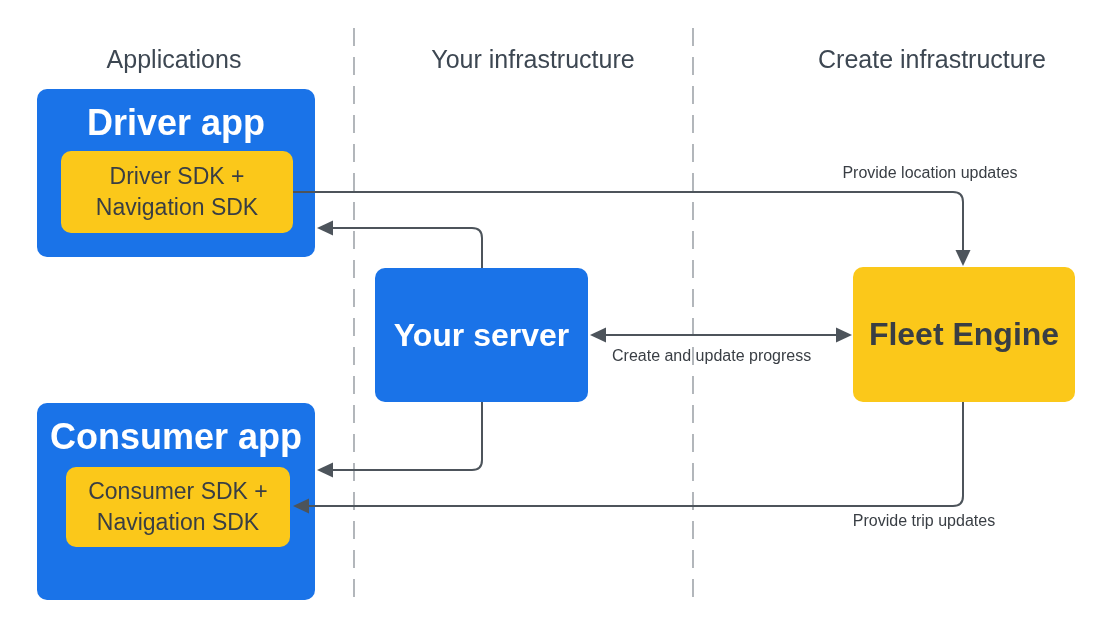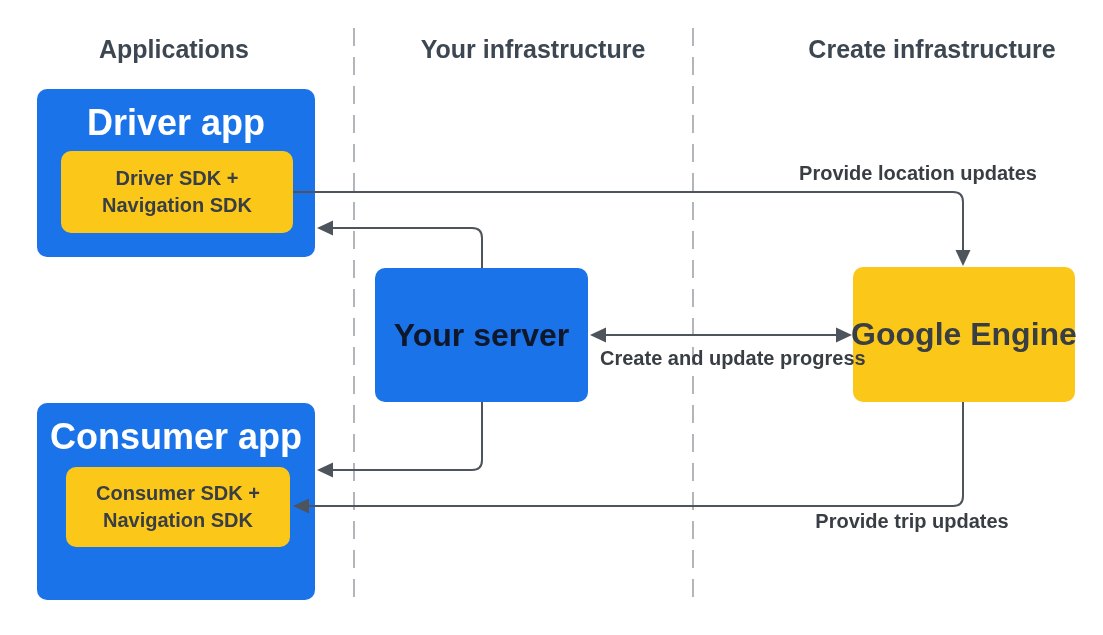--- a/index.html
+++ b/index.html
@@ -1,45 +1,45 @@
 <!DOCTYPE html>
 <html style="--blue: #1A73E8; --yellow: #FBC81A; --line: #4D545B; --dashed: #A0A5AB; --heading: #3D4752; --dark-text: #393E44;"><head>
 <meta charset="utf-8">
 <style>
   html,body{margin:0;padding:0;background:#fff;}
   .canvas{
     position:relative;width:1103px;height:635px;background:#ffffff;
     font-family:"Liberation Sans",sans-serif;overflow:hidden;
   }
   .col-header{
-    position:absolute;top:49px;transform:translate(-50%,-50%);
-    font-size:25px;font-weight:700;color:var(--heading,#3D4752);white-space:nowrap;
+    position:absolute;top:59px;transform:translate(-50%,-50%);
+    font-size:25px;font-weight:400;color:var(--heading,#3D4752);white-space:nowrap;
   }
   .node{position:absolute;border-radius:10px;box-sizing:border-box;}
   .node.blue{background:var(--blue,#1A73E8);}
   .node.yellow{background:var(--yellow,#FBC81A);}
   .node-title{
     position:absolute;top:12px;left:0;right:0;text-align:center;
     color:#ffffff;font-weight:bold;font-size:36px;line-height:1.2;
   }
   .sdk-box{
     position:absolute;border-radius:10px;background:var(--yellow,#FBC81A);
     display:flex;align-items:center;justify-content:center;text-align:center;
-    font-weight:bold;font-size:20px;line-height:1.35;color:var(--dark-text,#393E44);
+    font-weight:normal;font-size:23px;line-height:1.35;color:var(--dark-text,#393E44);
     padding:0 8px;box-sizing:border-box;
   }
   .big-node{
     display:flex;align-items:center;justify-content:center;
     font-weight:bold;font-size:32px;white-space:nowrap;
   }
-  .big-node.blue{color:#0f172a;}
+  .big-node.blue{color:#ffffff;}
   .big-node.yellow{color:var(--dark-text,#393E44);}
   .edge-label{
-    position:absolute;font-weight:bold;font-size:20px;
-    color:var(--dark-text,#33383D);white-space:nowrap;
+    position:absolute;font-weight:normal;font-size:16px;
+    color:var(--dark-text,#33383D);white-space:nowrap;margin-left:12px;
   }
   .edge-label.centered{transform:translate(-50%,-50%);}
   svg.overlay{position:absolute;left:0;top:0;pointer-events:none;}
   .connector{fill:none;stroke:var(--line,#4D545B);stroke-width:2;}
   .arrowhead{fill:var(--line,#4D545B);stroke:none;}
   .separator{stroke:var(--dashed,#A0A5AB);stroke-width:1.6;stroke-dasharray:18 11;fill:none;}
 </style>
 </head>
 <body>
 
@@ -54,21 +54,21 @@
     <div class="sdk-box" style="left:24px;top:62px;width:232px;height:82px">Driver SDK + Navigation SDK</div>
   </div>
 
   <div class="node blue" style="left:37px;top:403px;width:278px;height:197px">
     <div class="node-title">Consumer app</div>
     <div class="sdk-box" style="left:29px;top:64px;width:224px;height:80px">Consumer SDK + Navigation SDK</div>
   </div>
 
   <div class="node blue big-node" style="left:375px;top:268px;width:213px;height:134px">Your server</div>
 
-  <div class="node yellow big-node" style="left:853px;top:267px;width:222px;height:135px">Google Engine</div>
+  <div class="node yellow big-node" style="left:853px;top:267px;width:222px;height:135px">Fleet Engine</div>
 
   <svg class="overlay" width="1103" height="635" viewBox="0 0 1103 635">
 
     <line class="separator" x1="354" y1="28" x2="354" y2="607"></line>
     <line class="separator" x1="693" y1="28" x2="693" y2="607"></line>
 
     <g>
       <path class="connector" d="M293 192 H953 Q963 192 963 202 V251"></path>
       <polygon class="arrowhead" points="963,266 955.5,250 970.5,250"></polygon>
     </g>

